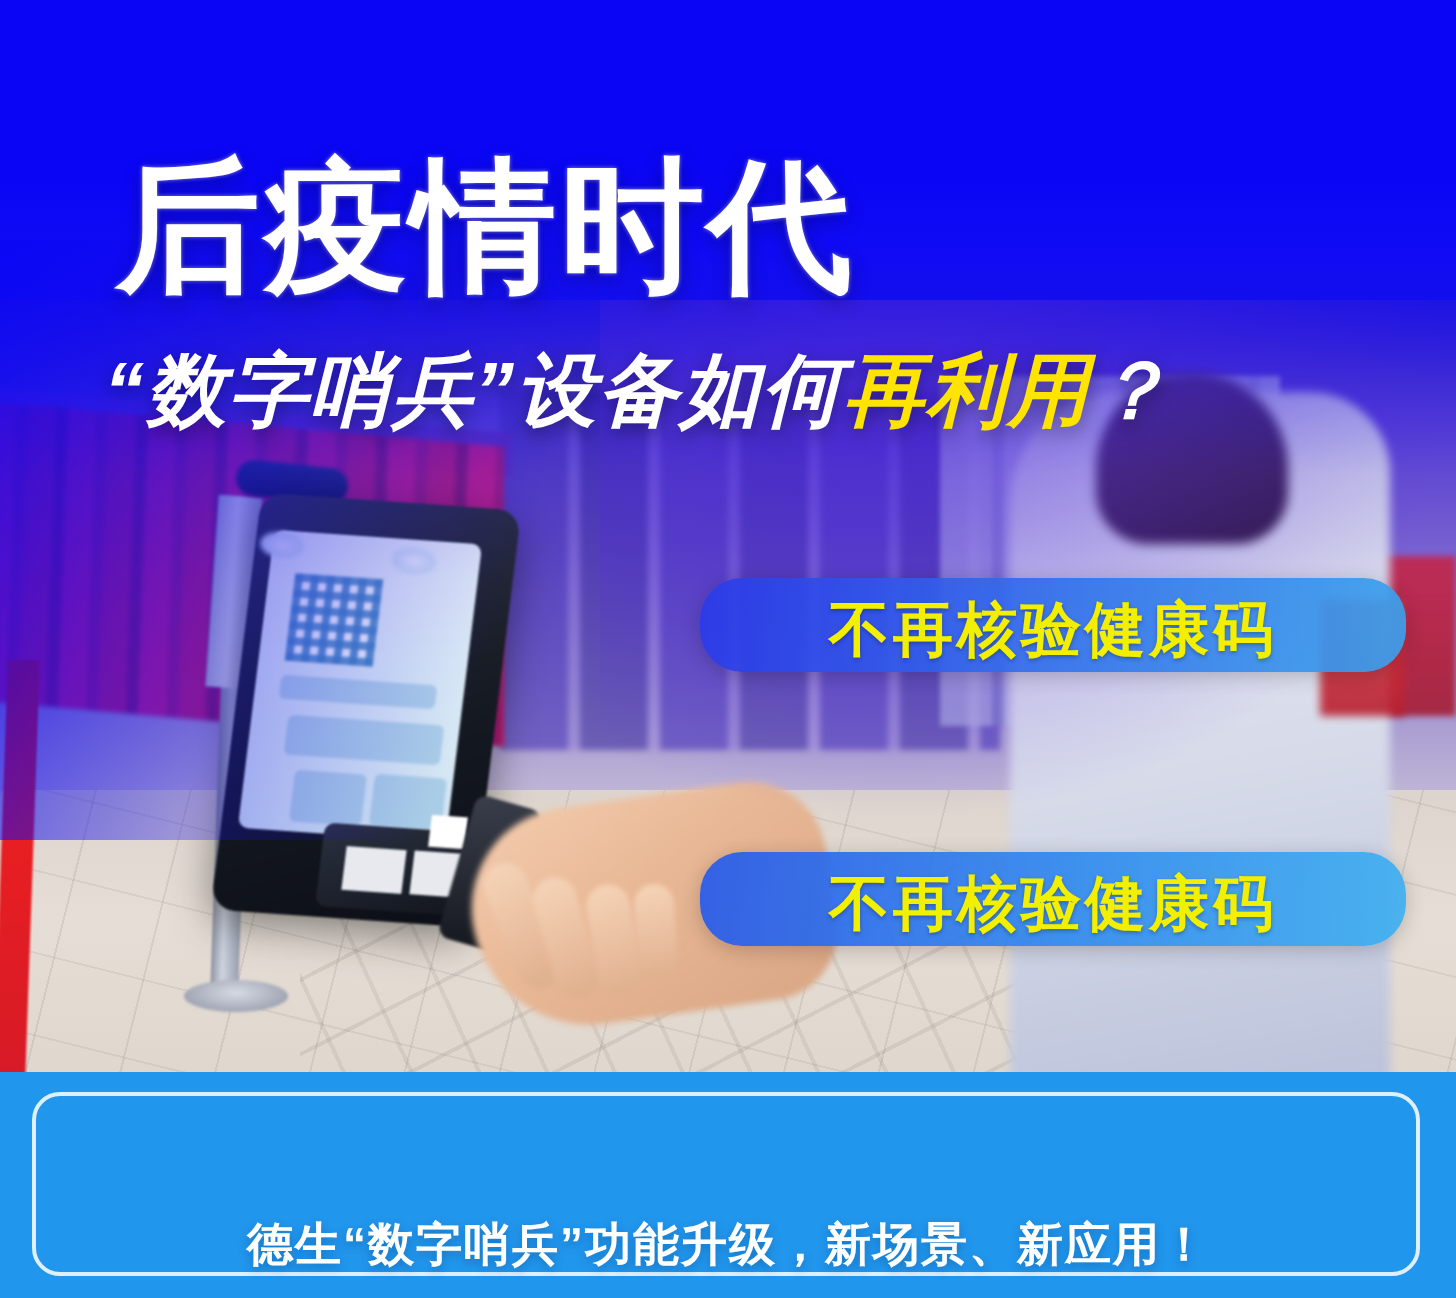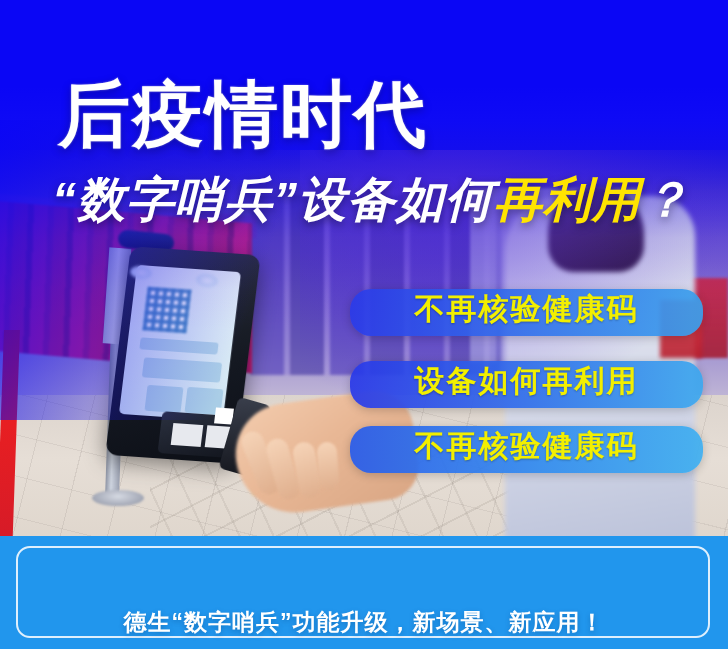--- a/index.html
+++ b/index.html
@@ -216,36 +216,36 @@
   .headline{
     position:absolute;left:58px;top:78px;
     font-size:72px;line-height:1;
     font-weight:bold;color:#ffffff;
     letter-spacing:2px;
     text-shadow:0 3px 10px rgba(0,0,0,.30), 0 0 2px rgba(255,255,255,.55);
     white-space:nowrap;
   }
   .subline{
     position:absolute;left:52px;top:176px;
-    font-size:48px;line-height:1;
+    font-size:40px;line-height:1;
     font-weight:bold;color:#ffffff;
     letter-spacing:1px;
     font-style:italic;
     text-shadow:0 3px 9px rgba(0,0,0,.40);
     white-space:nowrap;
   }
   .subline .hl{color:#ffe400;}
 
   
   .pill{
     position:absolute;left:350px;width:353px;height:47px;
     border-radius:21px;
     background:linear-gradient(95deg, rgba(42,58,232,.92) 0%, rgba(52,118,235,.92) 55%, rgba(58,160,236,.92) 100%);
     box-shadow:0 2px 10px rgba(0,0,0,.20);
-    display:flex;align-items:flex-start;justify-content:center;
+    display:flex;align-items:flex-end;justify-content:center;
   }
   .pill span{
     font-size:30px;font-weight:bold;color:#f2ef00;letter-spacing:2px;
     text-shadow:0 1px 2px rgba(0,0,0,.28);
     white-space:nowrap;
   }
   #pill-0{top:289px;}
   #pill-1{top:361px;background:linear-gradient(95deg, rgba(40,56,232,.92) 0%, rgba(48,110,234,.92) 50%, rgba(60,168,238,.92) 100%);}
   #pill-2{top:426px;background:linear-gradient(95deg, rgba(38,90,235,.92) 0%, rgba(50,140,238,.92) 55%, rgba(62,175,240,.92) 100%);}
 
@@ -323,23 +323,20 @@
 
   <div class="headline">后疫情时代</div>
 
   <div class="subline">
     <span>“数字哨兵”设备如何</span><span class="hl">再利用</span><span>？</span>
   </div>
 
   <div class="pill" id="pill-0">
     <span>不再核验健康码</span>
   </div>
-  <div class="pill" id="pill-1">
-    <span>设备如何再利用</span>
-  </div>
   <div class="pill" id="pill-2">
     <span>不再核验健康码</span>
   </div>
 
   <div class="banner">
     <div class="banner-frame"></div>
     <div class="banner-text">德生“数字哨兵”功能升级，新场景、新应用！</div>
   </div>
 
 </div>

